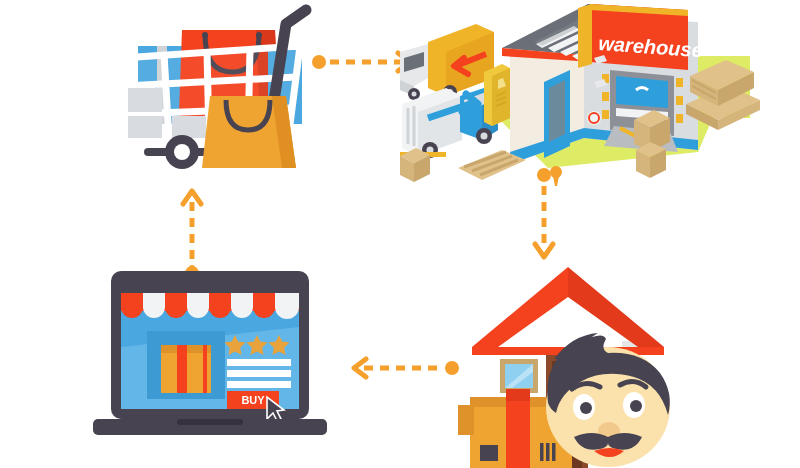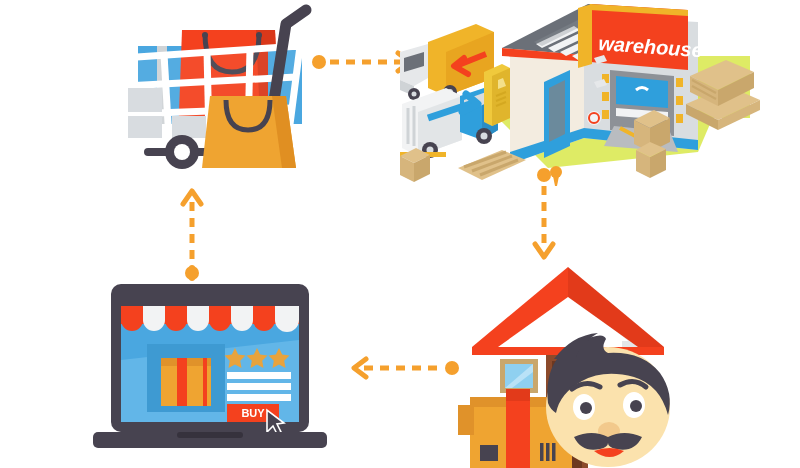--- a/index.html
+++ b/index.html
@@ -309,21 +309,21 @@
 
   <div class="arrow" style="left:180px;top:182px;width:24px;height:98px;">
     <svg width="24" height="98" viewBox="0 0 24 98">
       <circle cx="12" cy="91" r="7" fill="#f5a02d"></circle>
       <path d="M12 86 L12 96" stroke="#f5a02d" stroke-width="6" stroke-linecap="round"></path>
       <line x1="12" y1="20" x2="12" y2="82" stroke="#f5a02d" stroke-width="5" stroke-dasharray="9 7"></line>
       <path d="M3 22 L12 9 L21 22" fill="none" stroke="#f5a02d" stroke-width="5" stroke-linecap="round" stroke-linejoin="round"></path>
     </svg>
   </div>
 
-  <div class="node" style="left:85px;top:280px;width:250px;height:180px;">
+  <div class="node" style="left:85px;top:267px;width:250px;height:180px;">
     <svg width="250" height="180" viewBox="0 0 250 180">
 
       <rect x="26" y="4" width="198" height="148" rx="10" fill="#474350"></rect>
 
       <rect x="36" y="26" width="178" height="116" fill="#4aa7e0"></rect>
       <path d="M36 80 L214 60 L214 142 L36 142 Z" fill="#62b6e8"></path>
 
       <g>
         <rect x="36" y="26" width="178" height="18" fill="#f4411e"></rect>
         <g>

